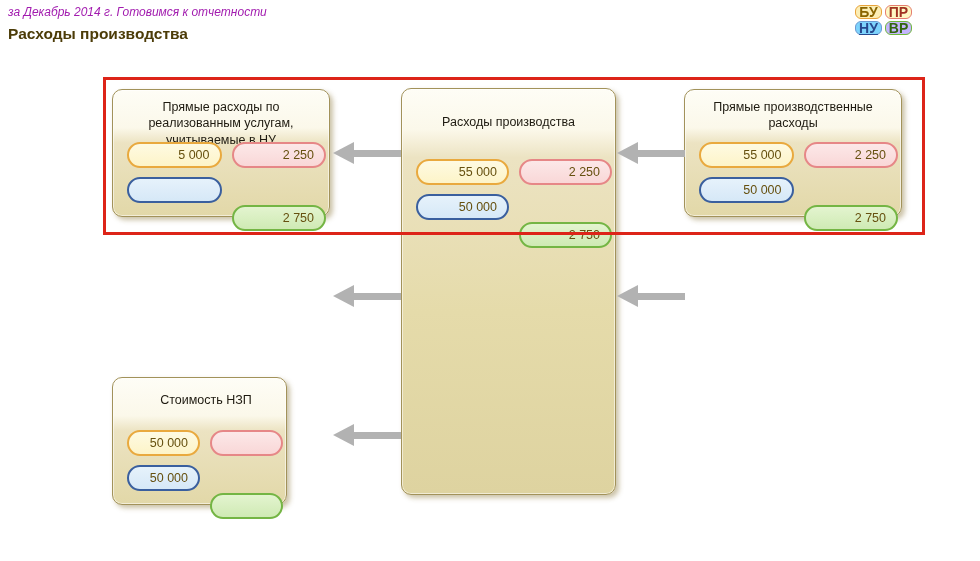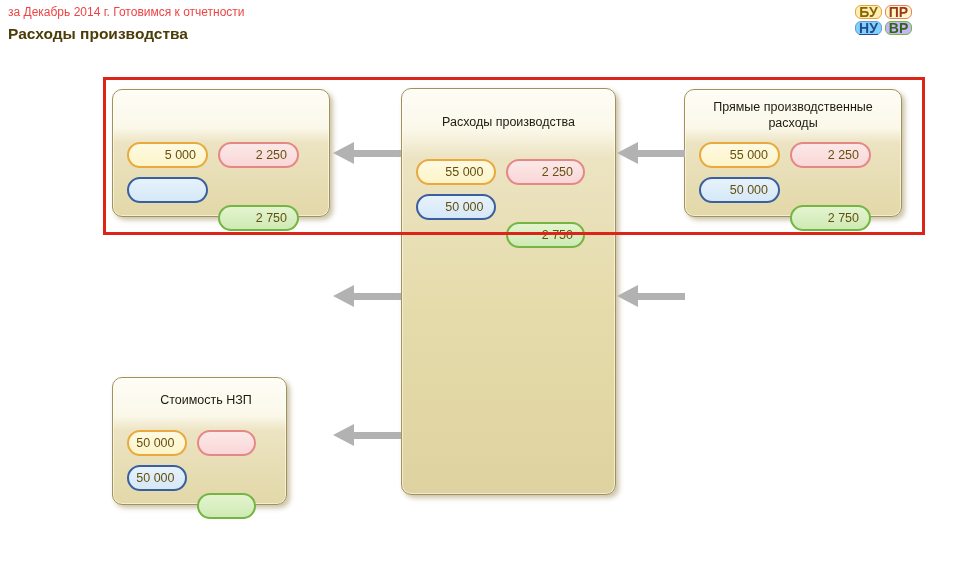--- a/index.html
+++ b/index.html
@@ -1,20 +1,20 @@
 <!DOCTYPE html>
 <html><head>
 <meta charset="utf-8">
 <style>
   * { margin:0; padding:0; box-sizing:border-box; }
   body { background:#fff; font-family:"Liberation Sans", sans-serif; }
   .screen { position:relative; width:980px; height:561px; background:#ffffff; overflow:hidden; }
 
   
-  .period { position:absolute; left:8px; top:5px; font-size:12px; color:#ef4444; }
+  .period { position:absolute; left:8px; top:5px; font-size:12px; color:#a21caf;font-style:italic; }
   .page-title { position:absolute; left:8px; top:25px; font-size:15.5px; font-weight:bold; color:#4c3c08; }
 
   .legend { position:absolute; left:855px; top:5px; display:grid;
             grid-template-columns:repeat(2, 27px); gap:2px 3px; }
   .badge { height:14px; border-radius:6px; border:1px solid; font-size:14px; font-weight:bold;
            display:flex; align-items:center; justify-content:center; line-height:1; }
   .badge-bu { color:#8a6500; }
   .badge-pr { color:#a03222; }
   .badge-nu { color:#27488e; }
   .badge-vr { color:#33660e; }
@@ -30,21 +30,21 @@
   .b-tr { left:684px; top:89px;  width:218px; height:128px; }
   .b-ml { left:113px; top:238px; width:218px; height:122px; }
   .b-mr { left:684px; top:238px; width:218px; height:122px; }
   .b-bl { left:112px; top:377px; width:175px; height:128px;padding-left:13px; }
 
   .box-head { padding:9px 12px 0; text-align:center; font-size:12.5px; color:#1e1a10; line-height:1.3; }
   .b-c .box-head { padding-top:24px; }
   .b-bl .box-head, .b-c .box-head { padding-top:14px; }
   .b-c .box-head { padding-top:25px; }
 
-  .pills { position:absolute; left:14px; right:30px; display:grid;
+  .pills { position:absolute; left:14px; right:3px; display:grid;
            grid-template-columns:1fr 1fr; gap:9px 10px; }
   .b-tl .pills, .b-tr .pills, .b-bl .pills { top:52px; }
   .b-ml .pills, .b-mr .pills { top:50px; }
   .b-c  .pills { top:70px; }
 
   .pill { height:26px; border-radius:13px; border:2px solid; display:flex; align-items:center;
           justify-content:flex-end; padding-right:10px; font-size:12.5px; color:#66500f; }
   .pill-bu { background:linear-gradient(180deg,#fefae2,#fdf4c8); border-color:#e9a93e; }
   .pill-pr { background:linear-gradient(180deg,#fce8e8,#f9d7d7); border-color:#e68787; }
   .pill-nu { background:linear-gradient(180deg,#e6f2fb,#d6e8f7); border-color:#3a5f9e; }
@@ -74,20 +74,21 @@
   <div class="page-title">Расходы производства</div>
 
   <div class="legend">
     <div class="badge badge-bu" style="background: rgb(252, 238, 181); border-color: rgb(232, 163, 59);">БУ</div>
     <div class="badge badge-pr" style="background: #fef9c3; border-color: rgb(229, 126, 112);">ПР</div>
     <div class="badge badge-nu" style="background: #7dd3fc; border-color: rgb(108, 153, 209); text-decoration: underline;">НУ</div>
     <div class="badge badge-vr" style="background: #c4b5fd; border-color: rgb(111, 184, 60);">ВР</div>
   </div>
 
   <div class="box box-sm b-tl">
+    <div class="box-head">Прямые расходы по реализованным услугам, учитываемые в НУ</div>
     <div class="pills">
       <div class="pill pill-bu">5 000</div>
       <div class="pill pill-pr">2 250</div>
       <div class="pill pill-nu"></div>
       <div class="pill pill-vr">2 750</div>
     </div>
   </div>
 
   <div class="box box-tall b-c">
     <div class="box-head">Расходы производства</div>

